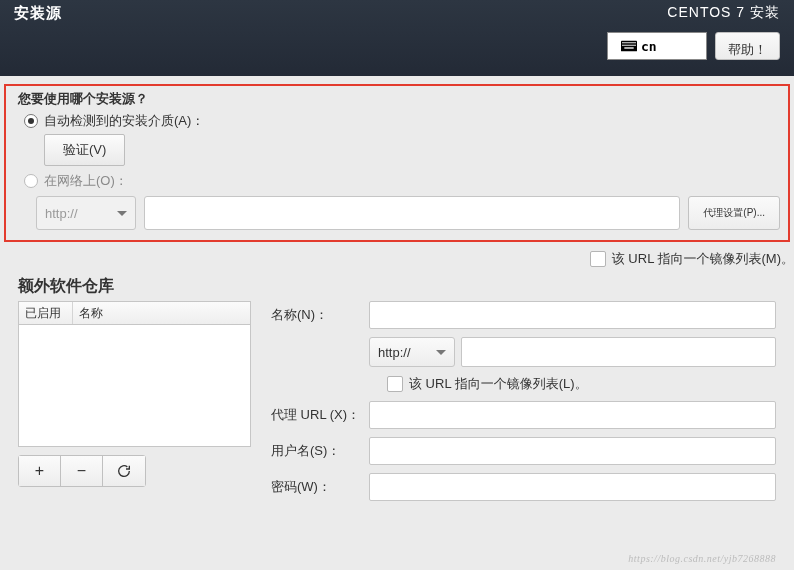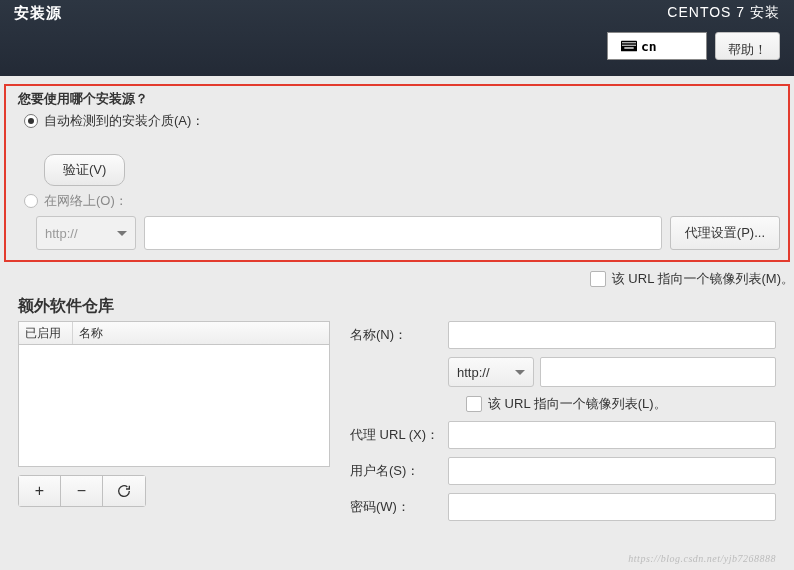--- a/index.html
+++ b/index.html
@@ -101,51 +101,50 @@
     content: ""; width: 6px; height: 6px; border-radius: 50%; background: #333;
   }
   .radio.disabled { border-color: #bbb; }
   .disabled-text { color: #8a8a8a; }
   .device-info { margin-left: 30px; margin-top: 4px; display: flex; align-items: center; gap: 14px; }
   .device-labels { font-size: 13px; line-height: 1.5; }
   .verify-btn {
     background: linear-gradient(to bottom,#fcfcfc,#eaeaea);
     border: 1px solid #bdbdbd;
     padding: 6px 18px;
-    border-radius: 10px;
+    border-radius: 2px;
     font-size: 13px;
     color: #333;
     cursor: pointer;
-    margin-top: 20px;
   }
   .net-row { display: flex; align-items: center; gap: 8px; margin-left: 22px; margin-top: 6px; }
   .select-box {
     width: 100px; height: 34px;
     border: 1px solid #c6c6c6; background: linear-gradient(to bottom,#fafafa,#ededed);
     border-radius: 3px; display: flex; align-items: center; padding: 0 8px;
     justify-content: space-between; color: #333; font-size: 13px;
   }
   .select-box.disabled { color: #9a9a9a; background:#f1f1f1; }
   .chev { width: 0; height: 0; border-left: 5px solid transparent; border-right: 5px solid transparent; border-top: 5px solid #777; }
   .url-input {
     flex: 1; height: 34px; border: 1px solid #c6c6c6; border-radius: 3px; background: #fff;
     padding: 0 6px; font-size: 13px;
   }
   .proxy-btn {
     height: 34px; border: 1px solid #c2c2c2; background: linear-gradient(to bottom,#fafafa,#ededed);
-    border-radius: 3px; padding: 0 14px; font-size: 13px; color: #333; cursor: pointer;
+    border-radius: 3px; padding: 0 14px; font-size: 10px; color: #333; cursor: pointer;
   }
   .mirror-row { display: flex; align-items: center; gap: 6px; margin-left: 156px; margin-top: 8px; font-size: 13px; justify-content: flex-end; }
   .chk {
     width: 16px; height: 16px; border: 1px solid #b5b5b5; border-radius: 2px; background: #fff;
   }
   .repo-section { margin: 8px 18px 0 18px; }
   .repo-title { font-weight: bold; font-size: 16px; margin-bottom: 4px; }
   .repo-flex { display: flex; gap: 20px; }
-  .repo-left { width: 312px; }
+  .repo-left { width: 233px; }
   .repo-table-head {
     display: flex; border: 1px solid #c6c6c6; background: linear-gradient(to bottom,#fbfbfb,#eee);
     height: 24px; font-size: 12px;
   }
   .repo-th {
     padding: 3px 6px; border-right: 1px solid #d4d4d4;
   }
   .repo-th:first-child { width: 54px; }
   .repo-th:last-child { flex:1; border-right:none; }
   .repo-table-body {

